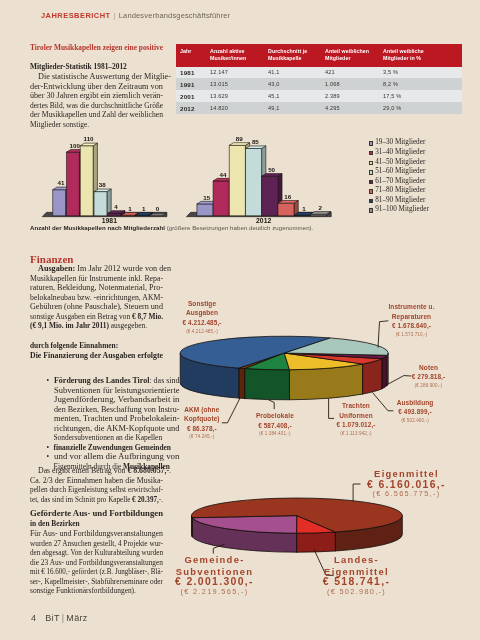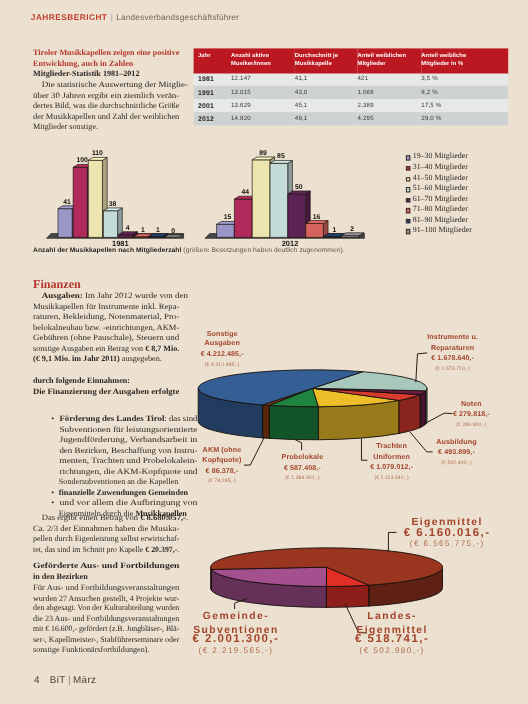--- a/index.html
+++ b/index.html
@@ -3,21 +3,21 @@
 <meta charset="utf-8">
 <title>Jahresbericht</title>
 <style>
   html,body{margin:0;padding:0;}
   body{width:480px;height:640px;overflow:hidden;background:#ece1d1;
        font-family:"Liberation Serif",serif;color:#2b2622;
        -webkit-font-smoothing:antialiased;}
   .page{position:relative;width:480px;height:640px;overflow:hidden;background:#ece1d1;}
 
   
-  .runhead{position:absolute;left:28px;top:11px;font-family:"Liberation Sans",sans-serif;
+  .runhead{position:absolute;left:41px;top:11px;font-family:"Liberation Sans",sans-serif;
            font-size:7.5px;letter-spacing:0.2px;white-space:nowrap;text-align:right;}
   .runhead .rh-main{color:#c0392b;font-weight:bold;letter-spacing:0.45px;}
   .runhead .rh-sep{color:#a99f93;padding:0 3px;}
   .runhead .rh-sub{color:#6e6459;letter-spacing:0.15px;}
 
   
   .col-left{position:absolute;left:30px;top:0;width:133px;}
   .blk{position:absolute;left:0;width:133px;}
   
   .subhead{font-weight:bold;font-size:7.4px;line-height:9.5px;color:#2b2622;}
@@ -93,25 +93,25 @@
 
 <div class="page">
 
   <div class="runhead">
     <span class="rh-main">JAHRESBERICHT</span><span class="rh-sep">|</span><span class="rh-sub">Landesverbandsgeschäftsführer</span>
   </div>
 
   <div class="col-left">
     <div class="blk para lede" style="top:43px">
         <div class="ln"><span class="lnt" style="transform: scaleX(0.999765);">Tiroler Musikkapellen zeigen eine positive</span></div>
-        <div class="ln last"><span class="lnt">Entwicklung, auch in Zahlen</span></div>
       </div>
     <div class="blk subhead" style="top:62px">Mitglieder-Statistik 1981–2012</div>
     <div class="blk para" style="top:72px">
         <div class="ln ind"><span class="lnt" style="transform: scaleX(1.10949);">Die statistische Auswertung der Mitglie-</span></div>
+        <div class="ln"><span class="lnt" style="transform: scaleX(1.11868);">der-Entwicklung über den Zeitraum von</span></div>
         <div class="ln"><span class="lnt" style="transform: scaleX(1.09592);">über 30 Jahren ergibt ein ziemlich verän-</span></div>
         <div class="ln"><span class="lnt" style="transform: scaleX(1.01249);">dertes Bild, was die durchschnittliche Größe</span></div>
         <div class="ln"><span class="lnt" style="transform: scaleX(1.03026);">der Musikkapellen und Zahl der weiblichen</span></div>
         <div class="ln last"><span class="lnt">Mitglieder sonstige.</span></div>
       </div>
 
     <div class="blk fin-head" style="top:254px">Finanzen</div>
     <div class="blk para" style="top:264px">
         <div class="ln ind"><span class="lnt" style="transform: scaleX(1.10545);"><b>Ausgaben:</b> Im Jahr 2012 wurde von den</span></div>
         <div class="ln"><span class="lnt" style="transform: scaleX(1.0536);">Musikkapellen für Instrumente inkl. Repa-</span></div>

